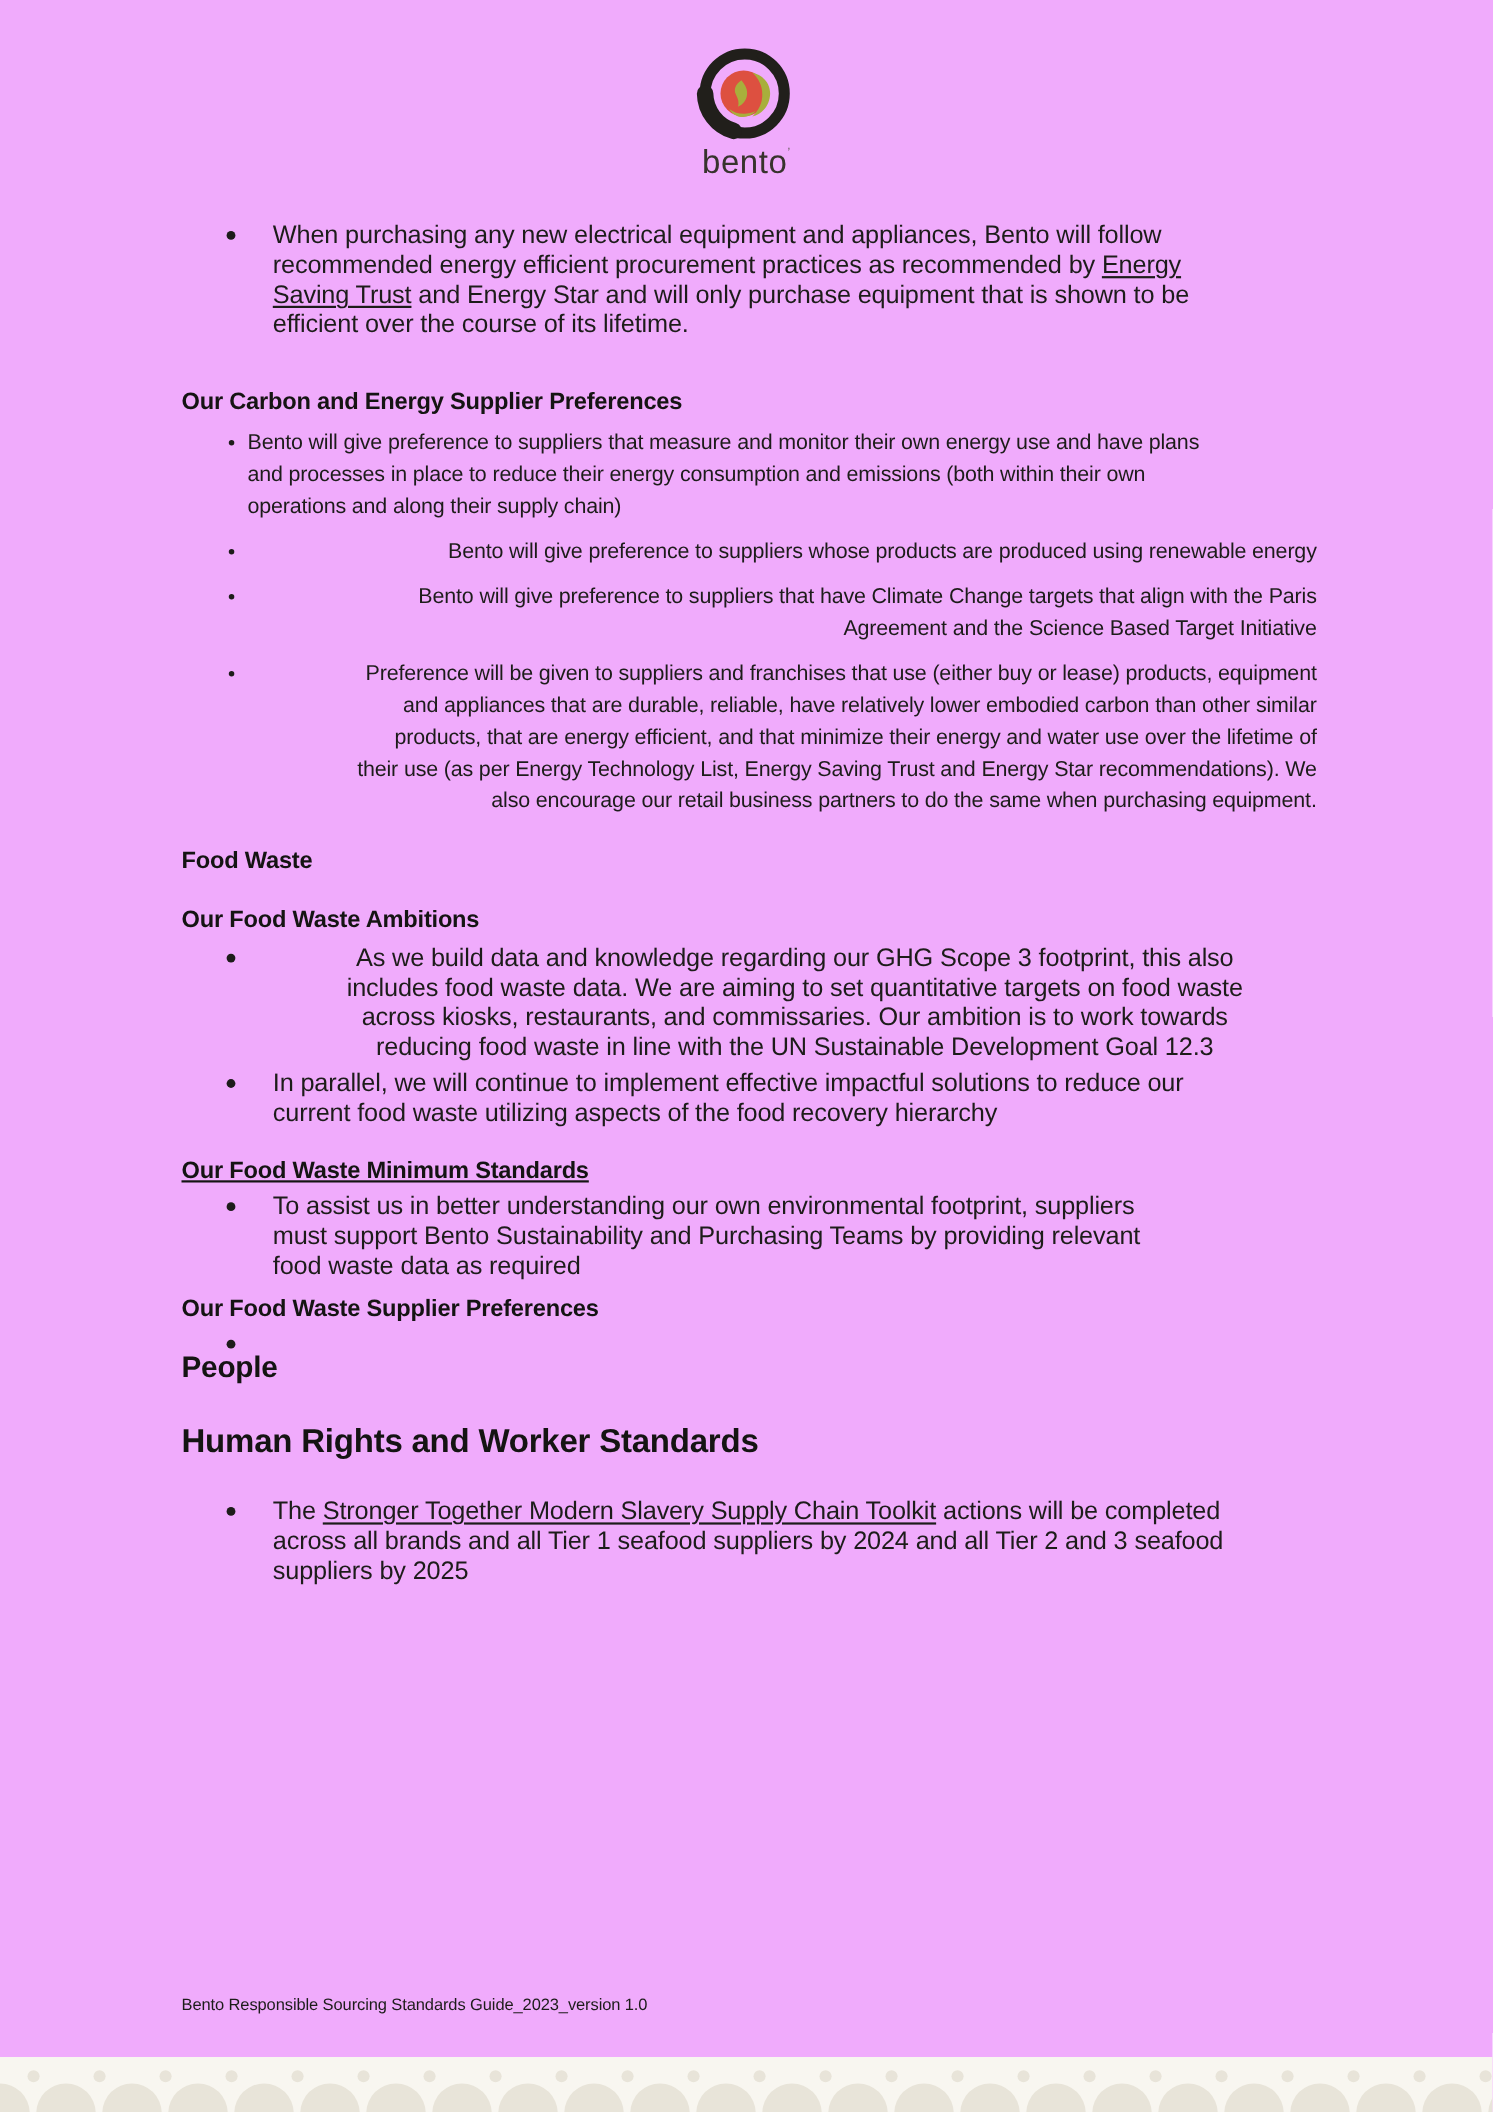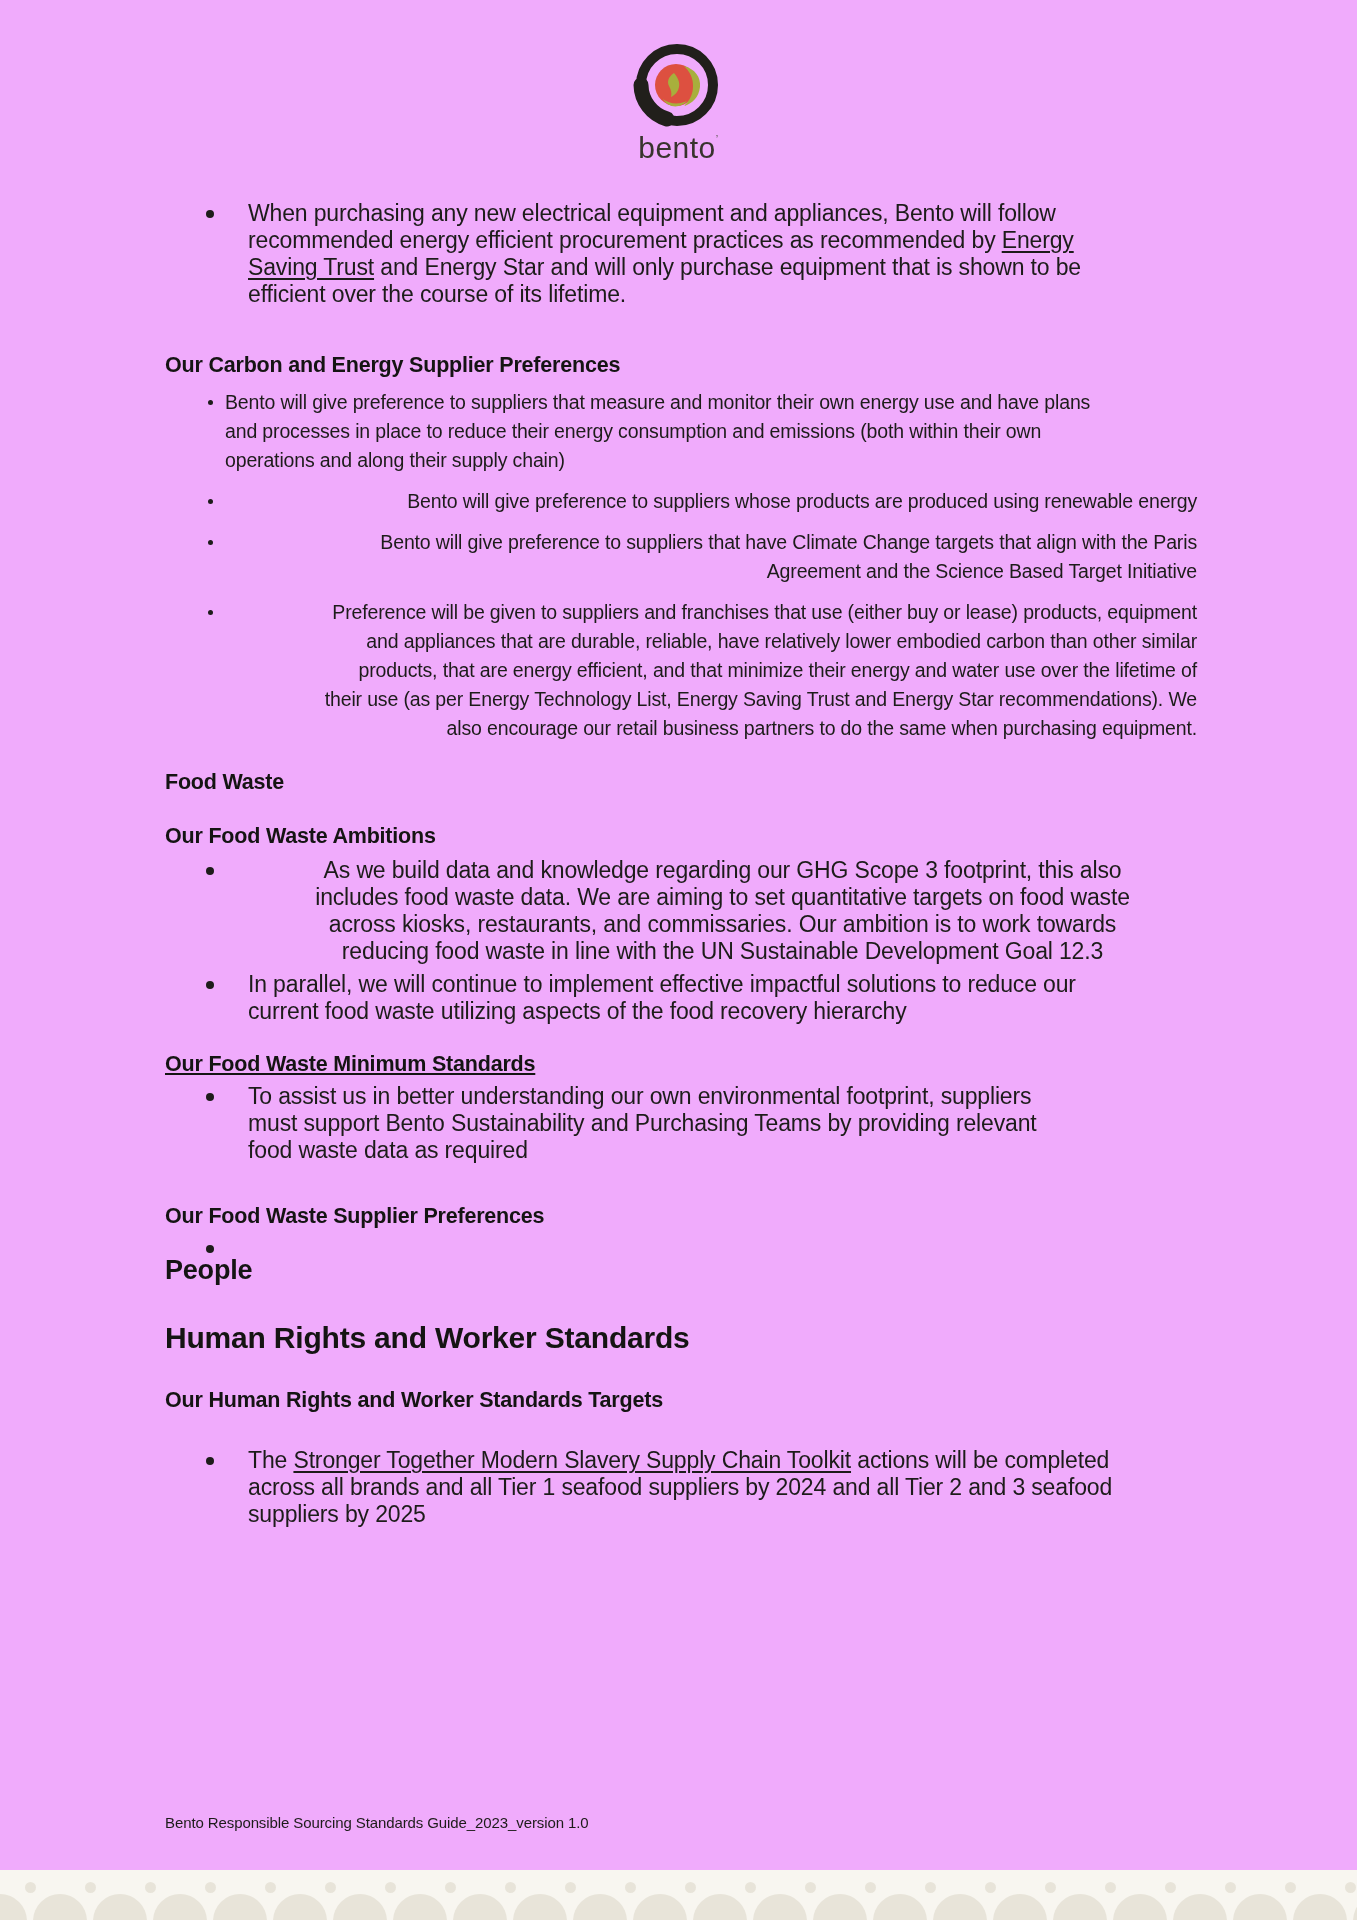--- a/index.html
+++ b/index.html
@@ -76,21 +76,21 @@
   #intro-bullet          { margin-top: 0; }
   #carbon-heading        { margin-top: 44px; }
   #carbon-b1             { margin-top: 10px; }
   #carbon-b2, #carbon-b3, #carbon-b4 { margin-top: 12px; text-align: right; }
   #foodwaste-heading     { margin-top: 26px; }
   #ambitions-heading     { margin-top: 28px; }
   #ambitions-b1          { margin-top: 8px; text-align: center; }
   #ambitions-b2          { margin-top: 6px; }
   #minimum-heading       { margin-top: 26px; text-decoration: underline; }
   #minimum-b1            { margin-top: 6px; }
-  #supplier-heading      { margin-top: 39px; }
+  #supplier-heading      { margin-top: 12px; }
   #supplier-b1           { margin-top: 6px; }
   #people-heading        { margin-top: 26px; }
   #hr-heading            { margin-top: 38px; }
   #hr-targets-heading    { margin-top: 34px; }
   #hr-b1                 { margin-top: 34px; }
 
   
   .footer {
     position: absolute;
     left: 165px;
@@ -194,21 +194,20 @@
     <h3 class="h-sub" id="supplier-heading">Our Food Waste Supplier Preferences</h3>
 
     <div class="li l1" id="supplier-b1">
       <span class="dot"></span>
     </div>
 
     <h1 class="h-big" id="people-heading">People</h1>
 
     <h2 class="h-mid" id="hr-heading">Human Rights and Worker Standards</h2>
 
-    <h3 class="h-sub" id="hr-targets-heading">Our Human Rights and Worker Standards Targets</h3>
 
     <div class="li l1" id="hr-b1">
       <span class="dot"></span>
       <span class="li-text"><span>The </span><span class="u-link">Stronger Together Modern Slavery Supply Chain Toolkit</span><span> actions will be completed across all brands and all Tier 1 seafood suppliers by 2024 and all Tier 2 and 3 seafood suppliers by 2025</span></span>
     </div>
 
   </div>
 
   <div class="footer">Bento Responsible Sourcing Standards Guide_2023_version 1.0</div>
 

